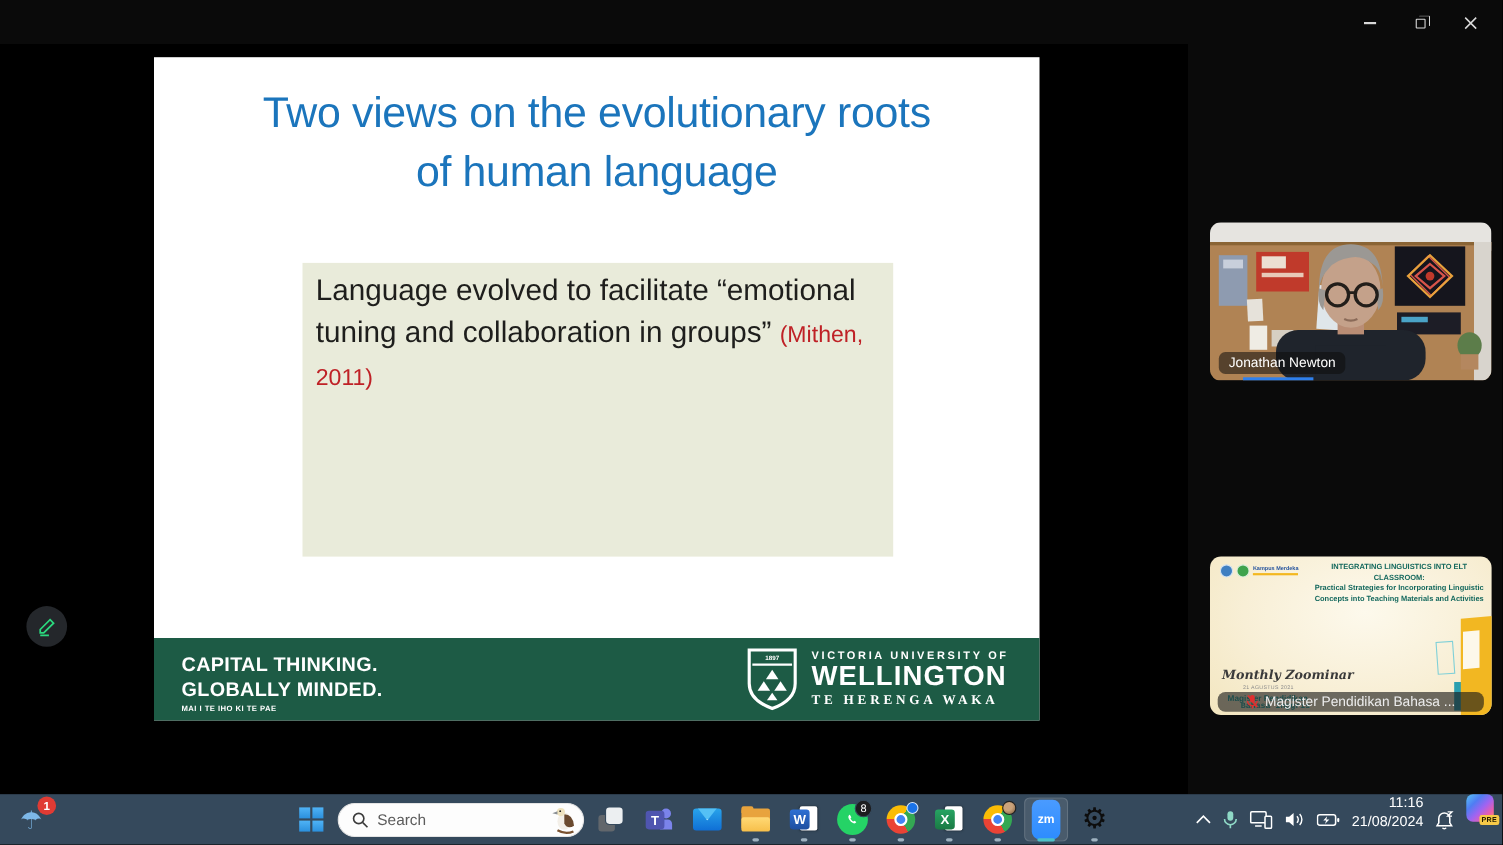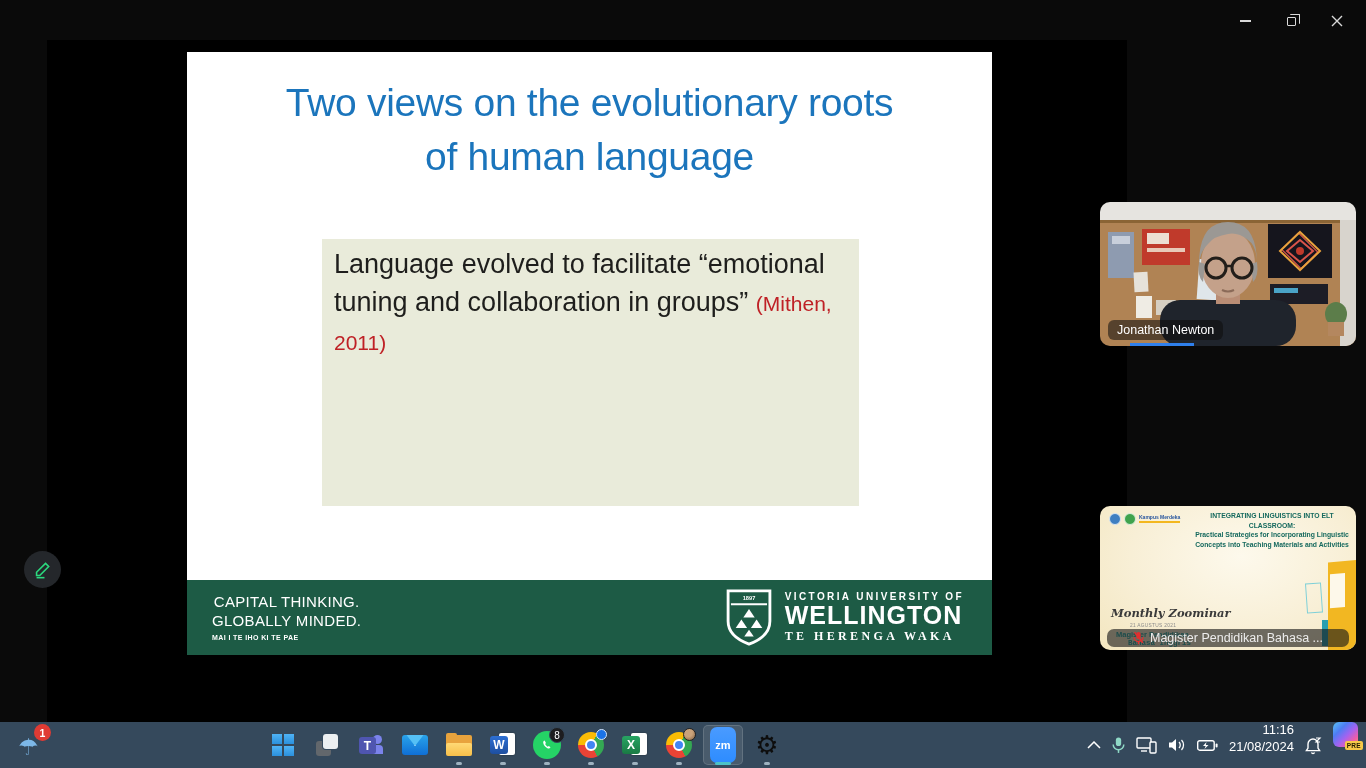--- a/index.html
+++ b/index.html
@@ -8,30 +8,30 @@
   .screen { position:relative; width:1366px; height:768px; background:#0a0a0a; overflow:hidden; }
 
   
   .win-controls { position:absolute; top:6px; right:6px; display:flex; z-index:50; }
   .wc-btn { width:46px; height:30px; display:flex; align-items:center; justify-content:center; }
   .wc-min { width:11px; height:2px; background:#d9d9d9; }
   .wc-restore { width:9px; height:9px; border:1.4px solid #d9d9d9; border-radius:1px; position:relative; }
   .wc-restore::before { content:""; position:absolute; left:2px; top:-4px; width:9px; height:9px; border:1.4px solid #d9d9d9; border-left:none; border-bottom:none; border-radius:1px; }
 
   
-  .share-area { position:absolute; left:0; top:40px; width:1080px; height:682px; background:#000;margin-left:47px; }
+  .share-area { position:absolute; left:0; top:40px; width:1080px; height:682px; background:#000; }
   .slide { position:absolute; left:140px; top:12px; width:805px; height:603px; background:#ffffff; }
   .slide-title { margin-top:24px; text-align:center; color:#1b75bc; font-size:39px; line-height:1.38; font-weight:500; letter-spacing:-0.3px; }
   .quote-box { position:absolute; left:135px; top:187px; width:537px; height:267px; background:#e9ebda; }
   .quote-text { margin:6px 12px; font-size:27px; color:#1e1e1c; line-height:1.42; }
   .citation { font-size:21px; color:#bf2126; }
 
   .slide-footer { position:absolute; left:0; bottom:0; width:100%; height:75px; background:#1d5b45; }
   .footer-left { position:absolute; left:25px; top:13px; color:#fff; }
-  .fl-big { font-size:15px; font-weight:normal; letter-spacing:.3px; line-height:1.25;text-align:center; }
+  .fl-big { font-size:18px; font-weight:bold; letter-spacing:.3px; line-height:1.25; }
   .fl-small { font-size:7px; font-weight:bold; letter-spacing:.4px; margin-top:3px; }
   .footer-right { position:absolute; right:28px; top:9px; display:flex; gap:12px; align-items:center; color:#fff; }
   .uni1 { font-size:10px; font-weight:bold; letter-spacing:2.4px; }
   .uni2 { font-size:25px; font-weight:bold; letter-spacing:1px; line-height:1.08; }
   .uni3 { font-size:12px; font-weight:bold; letter-spacing:3.4px;font-family:Liberation Serif, serif; }
   .shield-year { font-size:6px; font-weight:bold; fill:#fff; }
 
   
   .annotate-btn { position:absolute; left:24px; top:551px; width:37px; height:37px; border-radius:50%; background:#24272b; display:flex; align-items:center; justify-content:center; z-index:20; }
 
@@ -262,20 +262,35 @@
 
       <div class="tb-btn">
         <div class="win-logo">
             <div></div>
             <div></div>
             <div></div>
             <div></div>
           </div>
       </div>
 
+      <div class="search-pill">
+        <svg width="15" height="15" viewBox="0 0 16 16">
+          <circle cx="6.5" cy="6.5" r="5" fill="none" stroke="#3b3b3b" stroke-width="1.6"></circle>
+          <line x1="10.5" y1="10.5" x2="15" y2="15" stroke="#3b3b3b" stroke-width="1.6"></line>
+        </svg>
+        <input class="search-input" type="text" readonly="" placeholder="Search" style="">
+        <svg width="26" height="27" viewBox="0 0 24 26" style="margin-left:auto">
+          <path d="M6 22 q7 4 14 1" stroke="#7a5230" stroke-width="2" fill="none"></path>
+          <ellipse cx="12" cy="14" rx="6" ry="7.5" fill="#f3efe8"></ellipse>
+          <path d="M12 8 q7.5 0 8.5 10 q-5.5 3.5 -8.5 -2 z" fill="#6b4a2f"></path>
+          <circle cx="9" cy="6" r="3.6" fill="#efe3c0"></circle>
+          <path d="M6 5.4 L1.5 7 L6 8.2 Z" fill="#8a8f94"></path>
+          <circle cx="8.4" cy="5.2" r="0.8" fill="#222"></circle>
+        </svg>
+      </div>
 
       <div class="tb-btn">
         <div class="tv-wrap">
             <div class="tv-back"></div>
             <div class="tv-front"></div>
           </div>
       </div>
 
       <div class="tb-btn">
         <div class="teams-icon">

